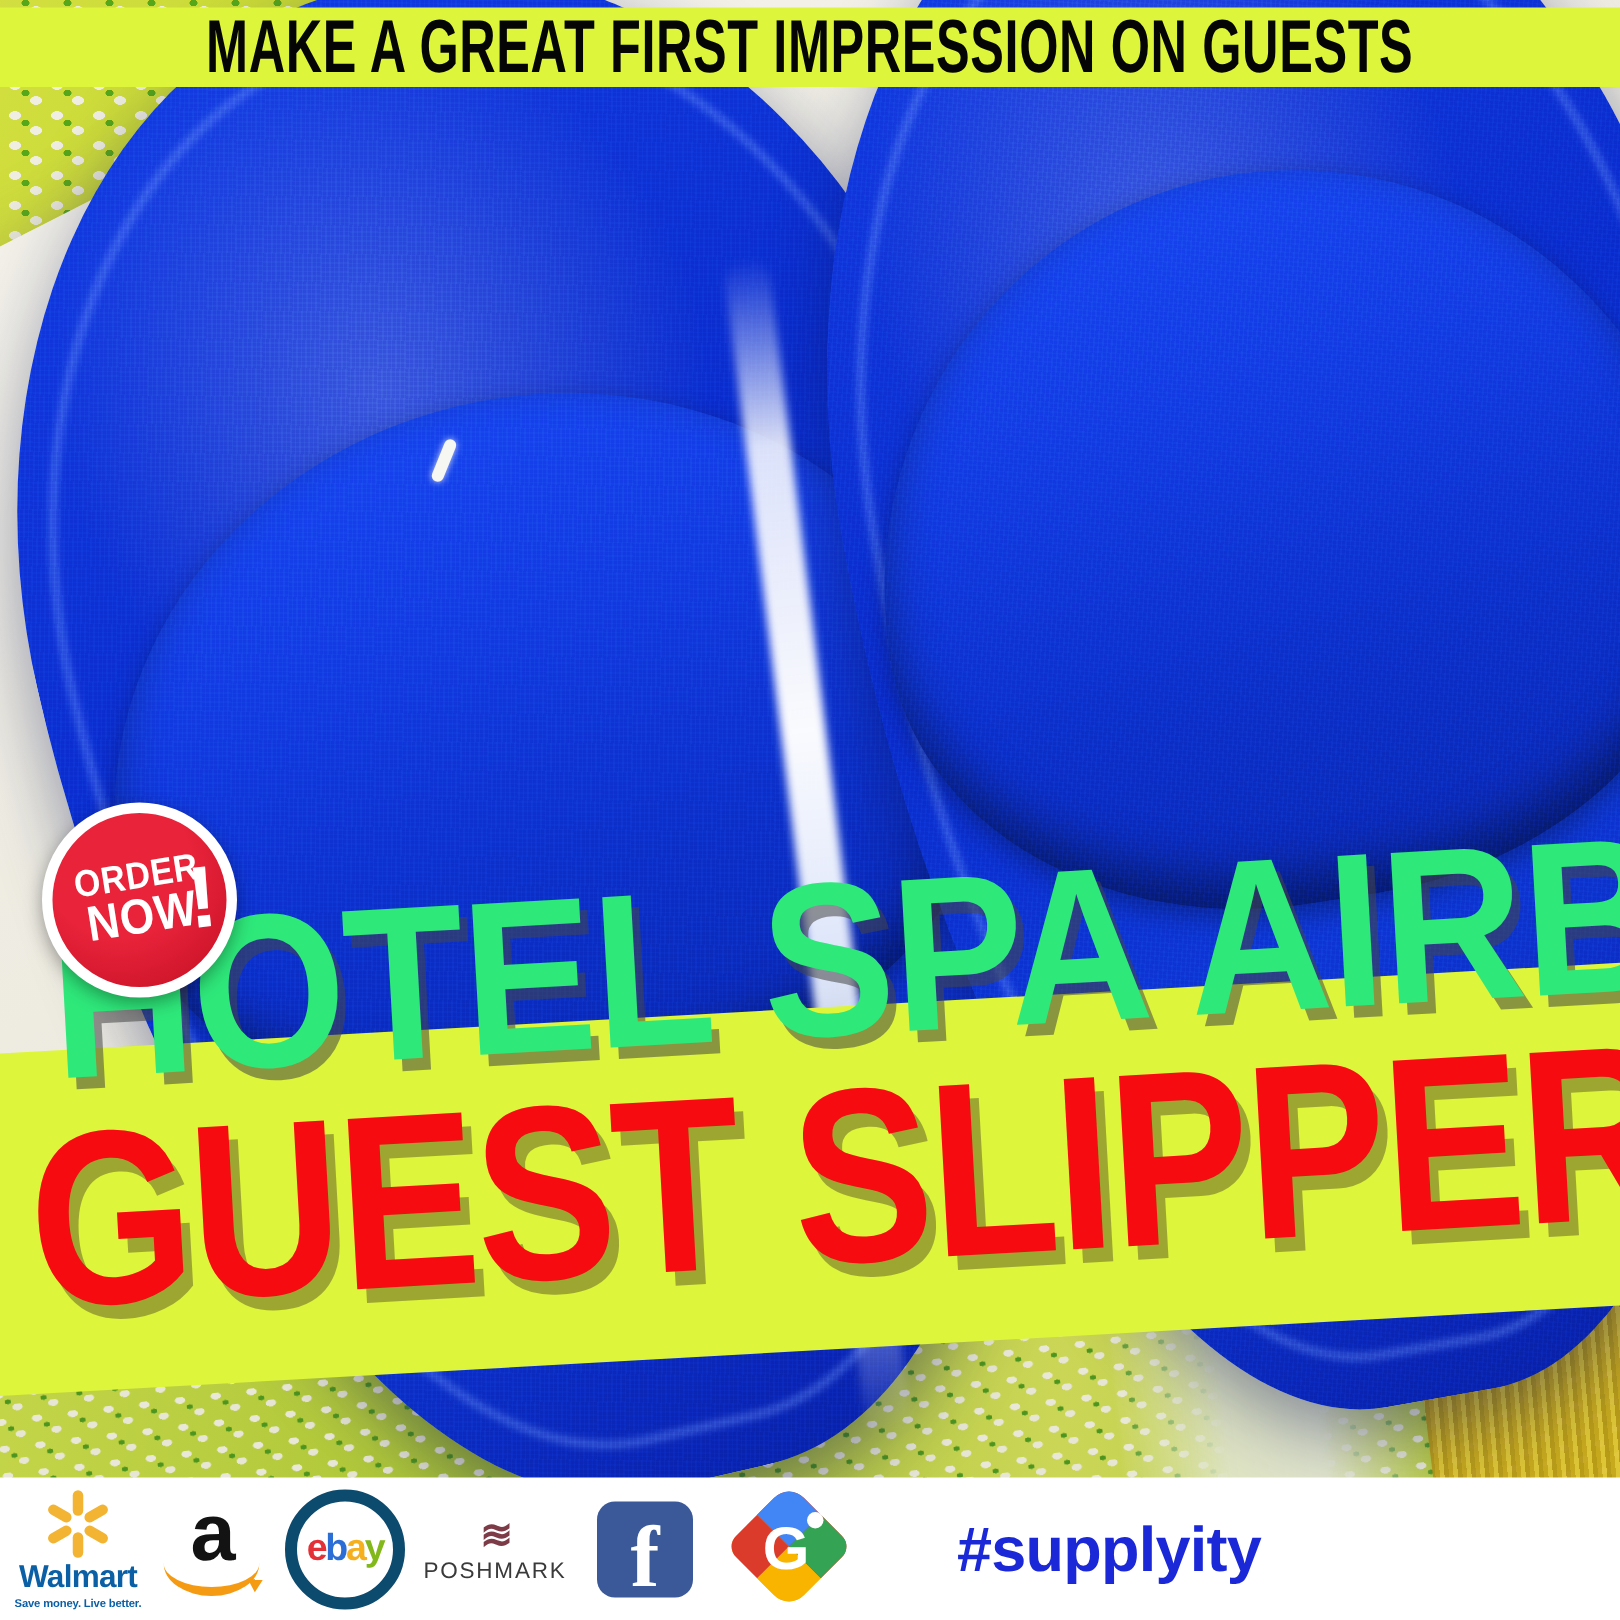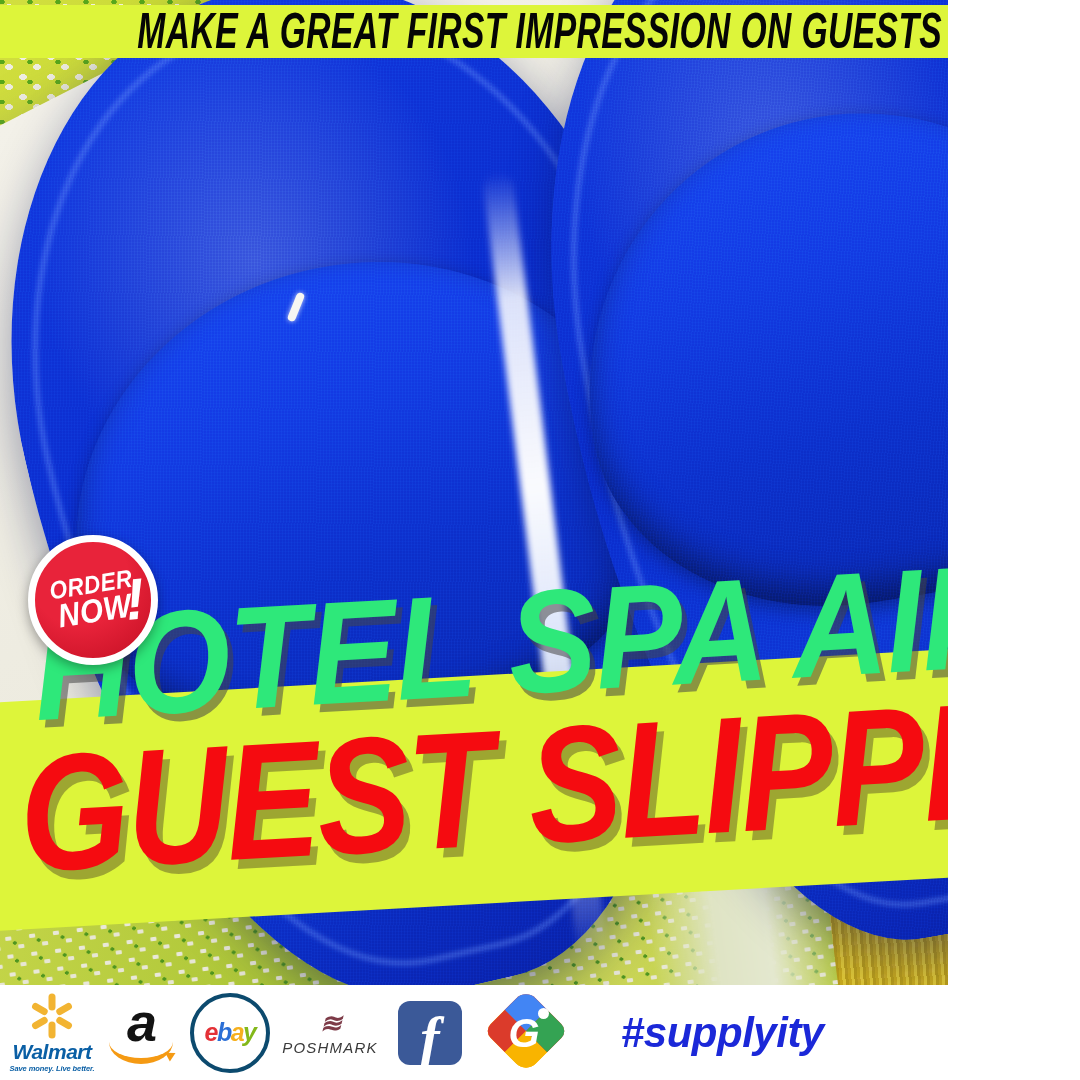--- a/index.html
+++ b/index.html
@@ -1,24 +1,23 @@
 <!DOCTYPE html>
 <html><head>
 <meta charset="utf-8">
 <style>
   * { margin:0; padding:0; box-sizing:border-box; }
   html,body { width:1080px; height:1080px; background:#fff; }
   body { font-family:"Liberation Sans", sans-serif; overflow:hidden; }
 
   #poster{
     position:relative;
-    width:948px; height:1080px;
+    width:1080px; height:1080px;
     overflow:hidden;
     background:#e9e7de;
-    font-style:italic;
   }
 
   
   .photo{
     position:absolute; inset:0;
     background:#e6e4da;
     overflow:hidden;
   }
   
   .mat{
@@ -275,21 +274,21 @@
     border-left:9px solid #f59a13;
     border-top:5px solid transparent;
     border-bottom:5px solid transparent;
     transform:rotate(-28deg);
   }
 
   
   .lg-ebay{ width:92px; height:88px; }
   .eb-circle{
     width:80px; height:80px; border-radius:50%;
-    border:4px solid #0c4a6e;
+    border:8px solid #0c4a6e;
     display:flex; align-items:center; justify-content:center;
     background:#fff;
   }
   .eb-word{ font-size:25px; font-weight:bold; letter-spacing:-1.5px; }
   .eb-word b{ font-weight:bold; }
   .eb-e{ color:#e43137; } .eb-b{ color:#2b6fd6; }
   .eb-a{ color:#f6b01e; } .eb-y{ color:#83b81a; }
 
   
   .lg-posh{ width:108px; height:80px; flex-direction:column; }
@@ -327,21 +326,21 @@
   .gs-g{
     position:absolute; left:50%; top:50%;
     transform:translate(-50%,-50%);
     font-size:40px; font-weight:bold; color:#fff;
     font-family:"Liberation Sans", sans-serif; z-index:4; line-height:1;
   }
 
   
   .hashtags{
     display:flex; align-items:center; gap:74px;
-    margin-left:49px;
+    margin-left:66px;
   }
   .hashtag{
     font-size:42px; font-weight:bold; color:#1b28d8;
     letter-spacing:-.5px;
   }
 </style>
 </head>
 <body>
 
 <div id="poster">

